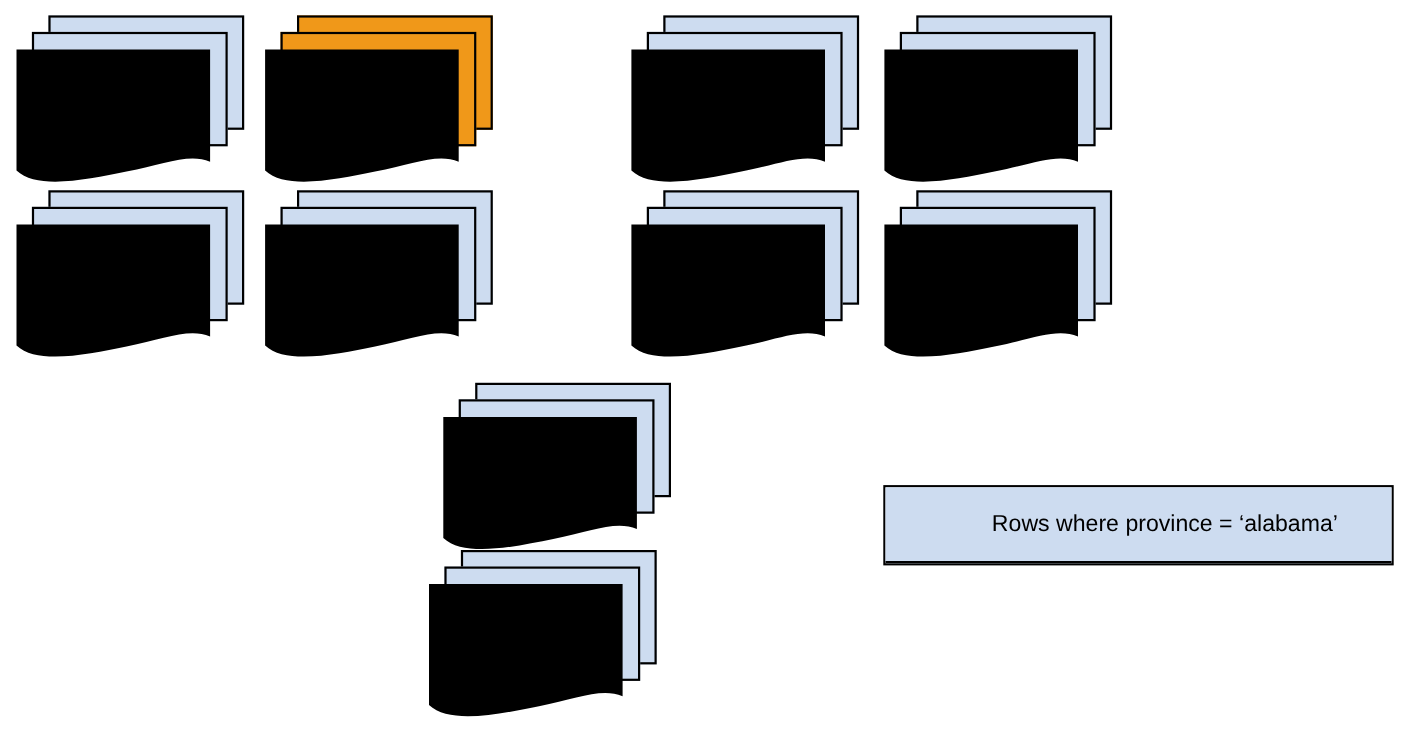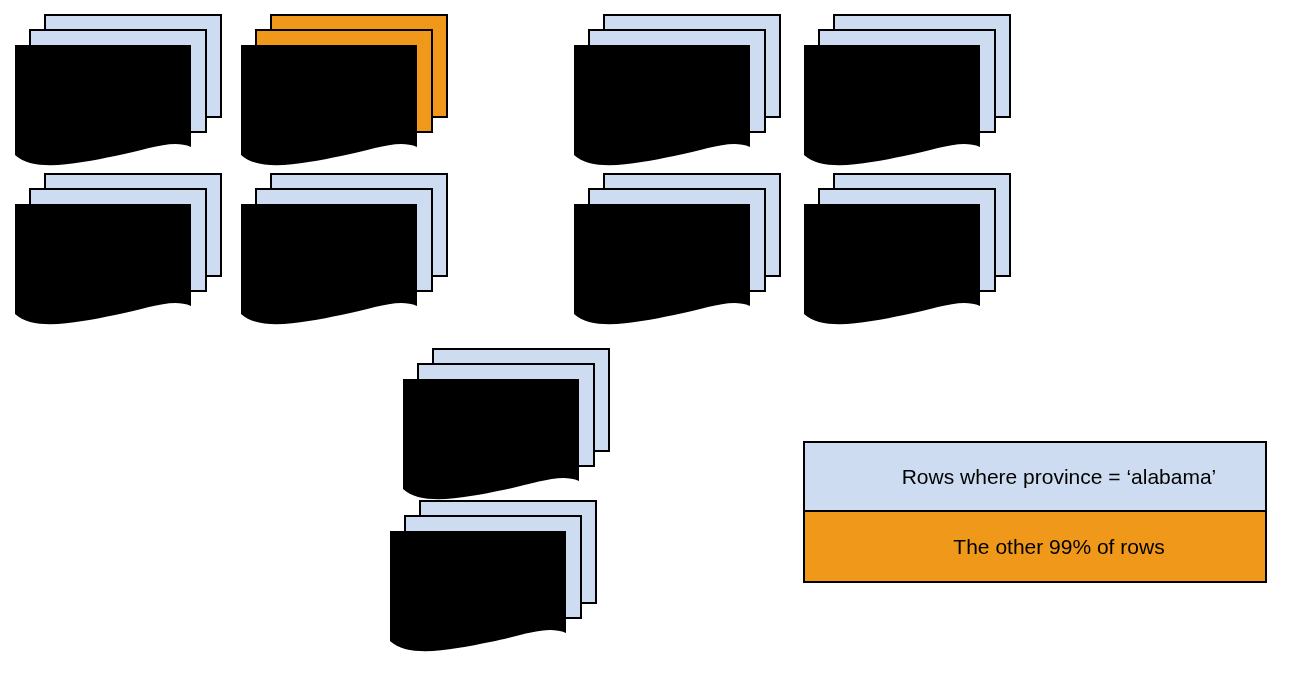--- a/index.html
+++ b/index.html
@@ -170,16 +170,15 @@
     <div class="sheet back"></div>
     <div class="sheet mid"></div>
     <svg class="doc-svg" viewBox="0 0 178 132">
         <use href="#doc-shape"></use>
       </svg>
     <div class="doc-label">ap-east-2</div>
   </div>
 
   <div class="legend">
     <div class="legend-row first" style="background: rgb(205, 220, 240);">Rows where province = ‘alabama’</div>
-    <div class="legend-row" style="background: rgb(240, 152, 25);">The other 99% of rows</div>
   </div>
 
 </div>
 
 </body></html>

